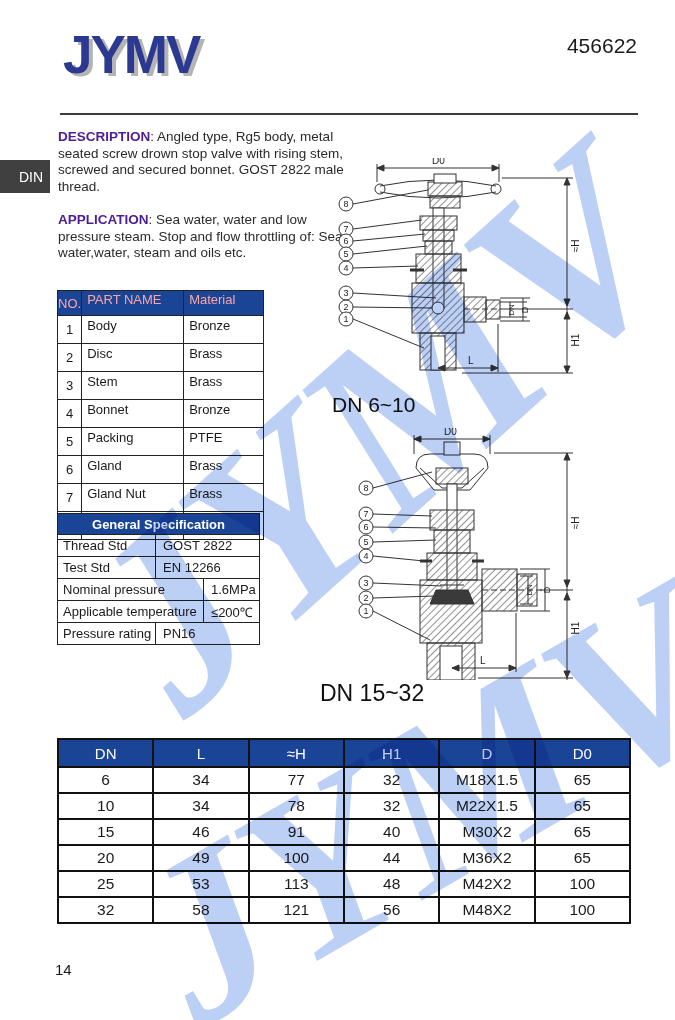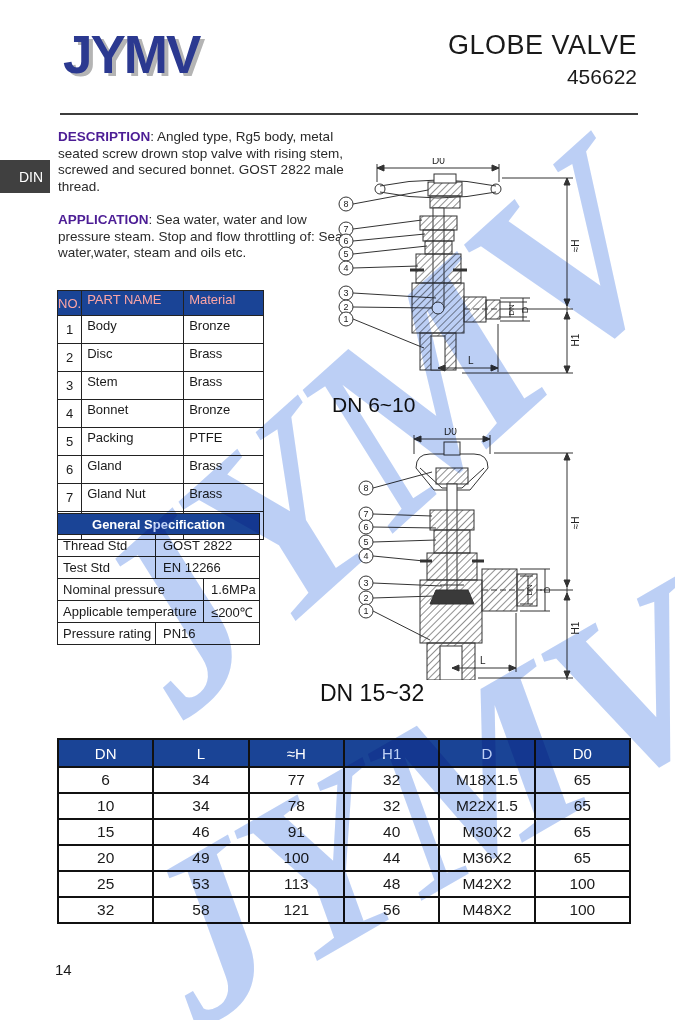--- a/index.html
+++ b/index.html
@@ -58,21 +58,20 @@
   .wm1{left:380px;top:430px;font-size:255px;transform:translate(-50%,-50%) rotate(-42deg);}
   .wm2{left:430px;top:805px;font-size:235px;transform:translate(-50%,-50%) rotate(-30deg);}
 </style>
 </head>
 <body>
 
 <div class="page">
 
   <div class="logo">JYMV</div>
   <div class="titleblock">
-    <div class="title">GLOBE VALVE</div>
     <div class="model">456622</div>
   </div>
   <div class="rule"></div>
 
   <div class="dintab">DIN</div>
 
   <div class="para" id="desc"><b>DESCRIPTION</b><span>: Angled type, Rg5 body, metal seated screw drown stop valve with rising stem, screwed and secured bonnet. GOST 2822 male thread.</span></div>
   <div class="para" id="appl"><b>APPLICATION</b><span>: Sea water, water and low pressure steam. Stop and flow throttling of: Sea water,water, steam and oils etc.</span></div>
 
   <table class="parts">

